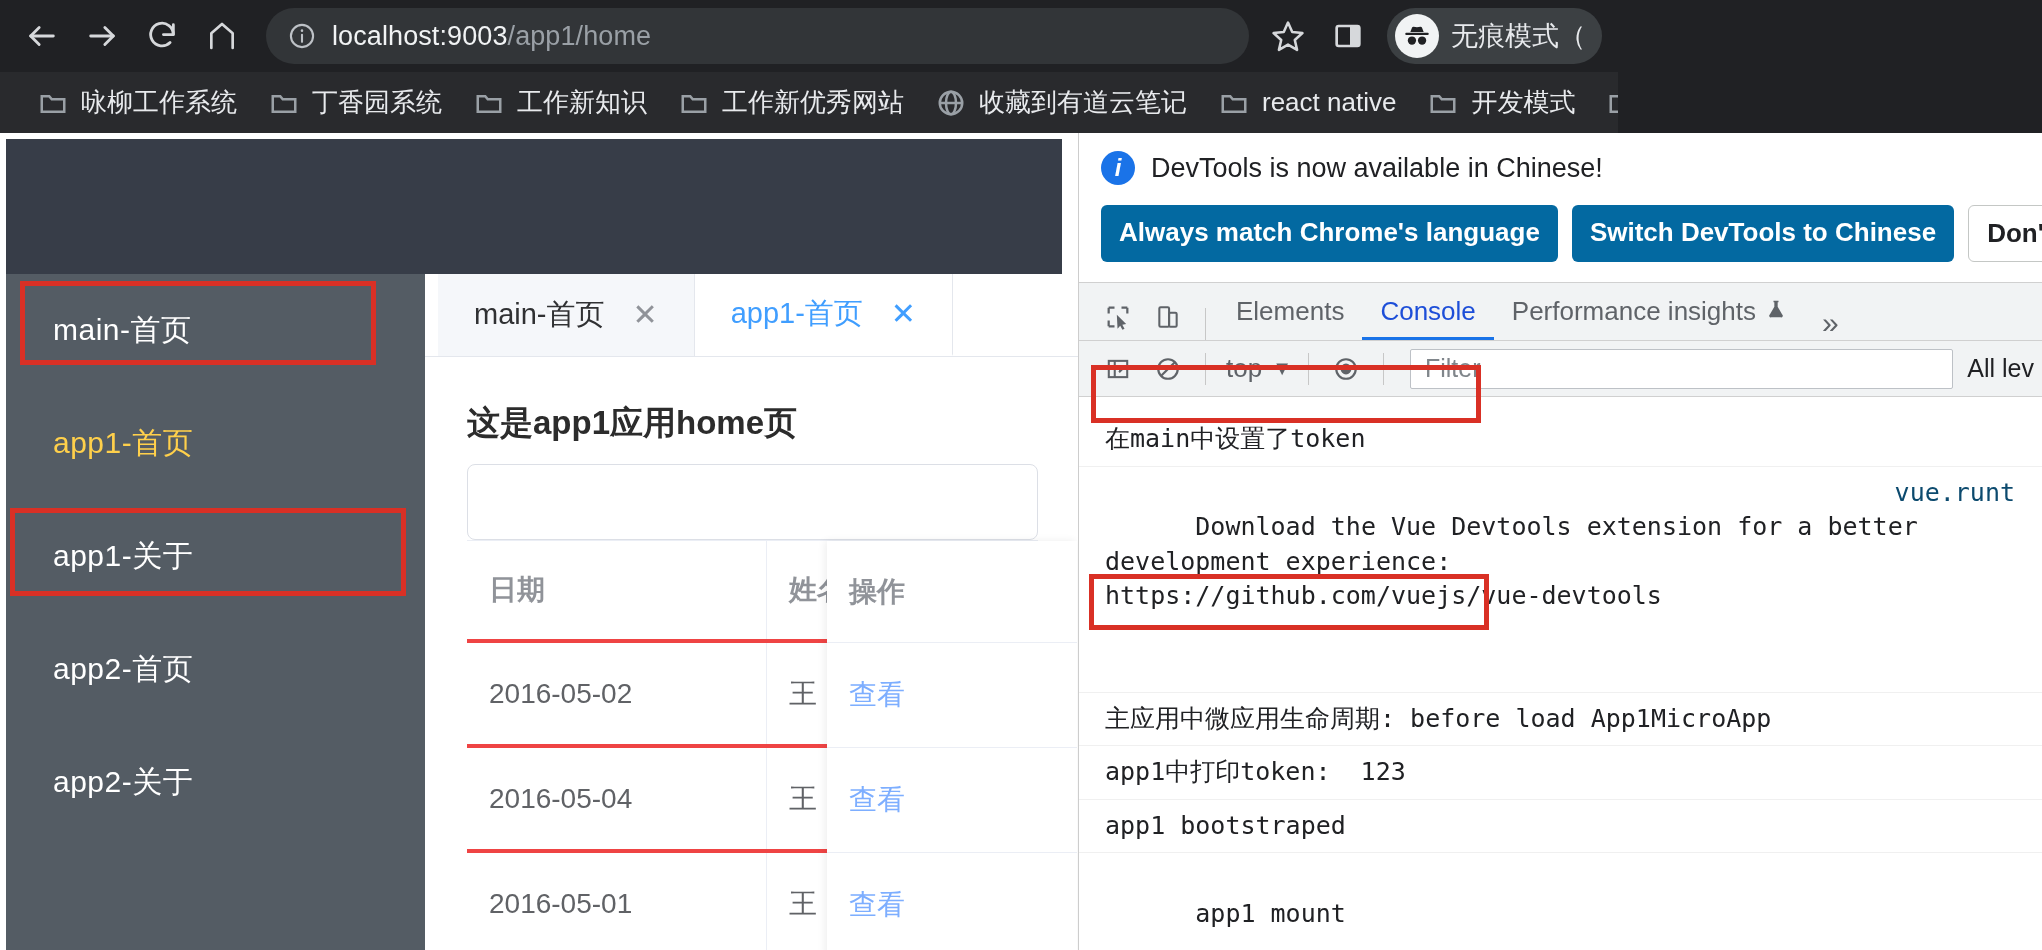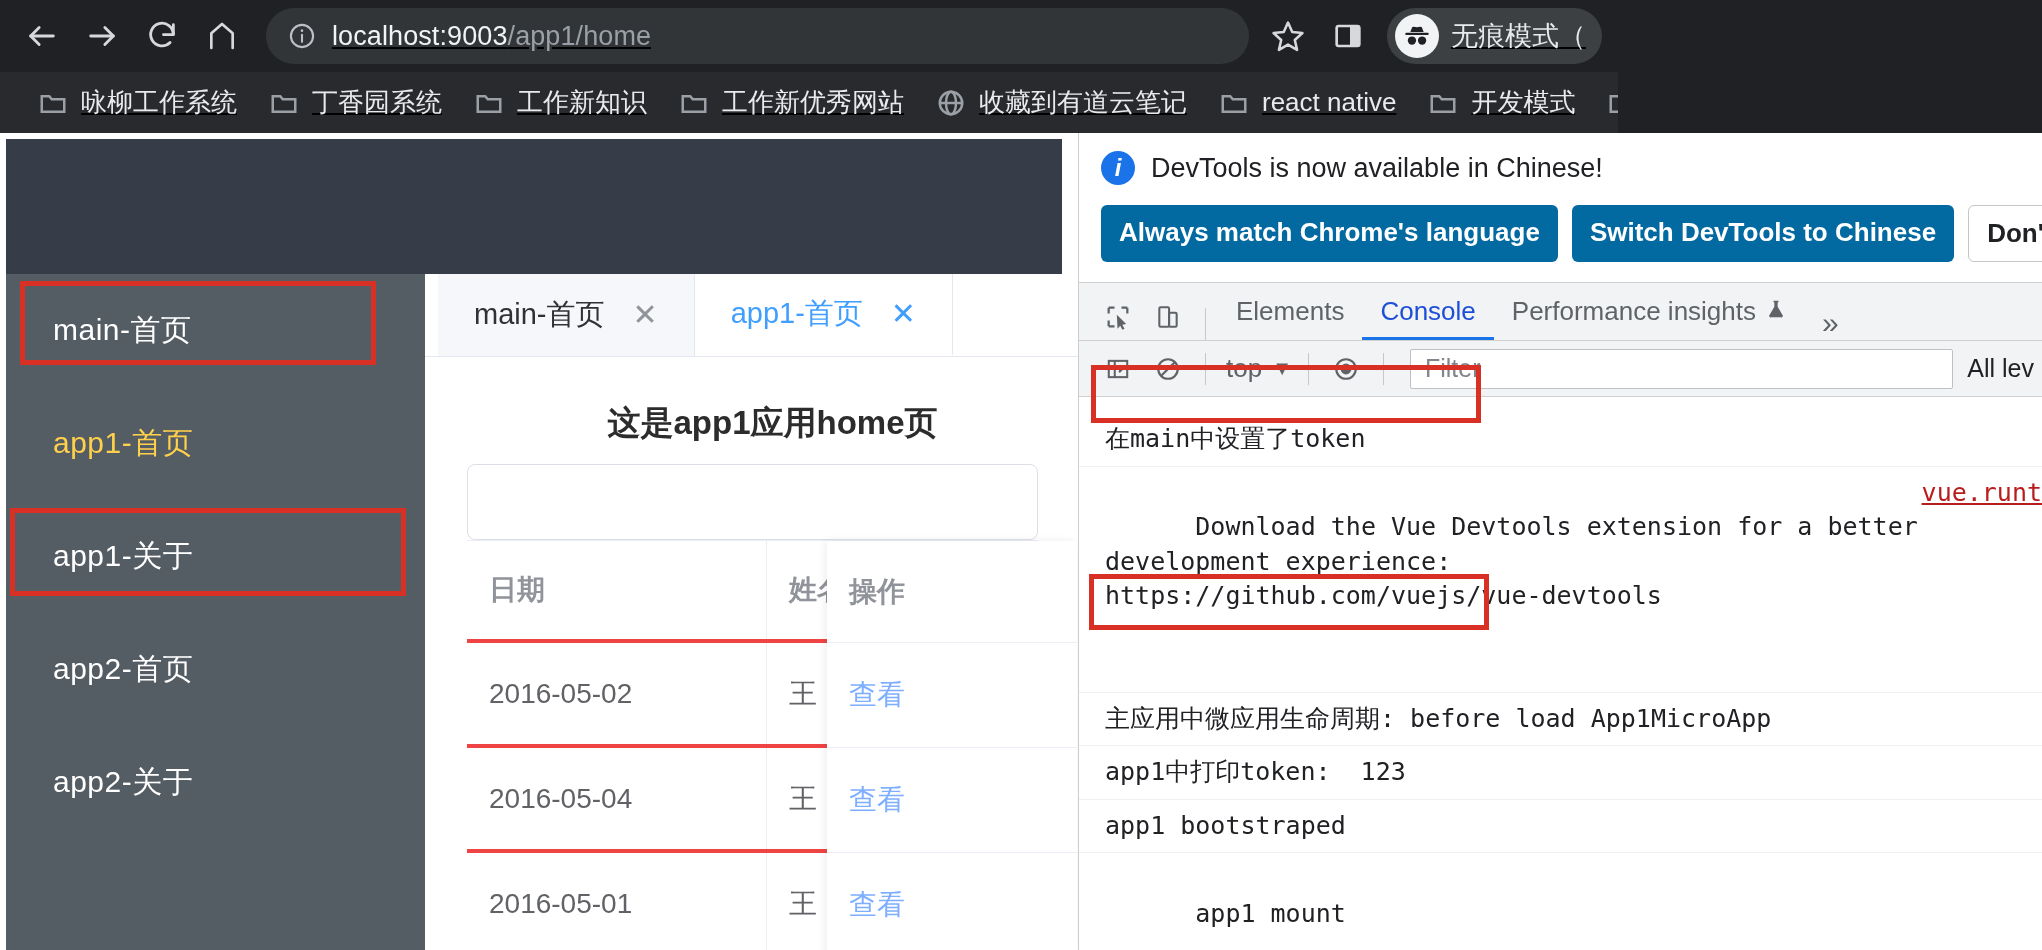--- a/index.html
+++ b/index.html
@@ -8,21 +8,20 @@
     overflow: hidden;
     font-family: "Liberation Sans", "DejaVu Sans", sans-serif;
     background: #202124;
   }
 
   
   .browser-chrome {
     width: 1618px; height: 133px;
     background: #202124;
     position: relative;
-    text-decoration: underline;
   }
   .nav-bar {
     height: 72px;
     display: flex;
     align-items: center;
     padding: 0 14px;
     gap: 4px;
   }
   .nav-btn {
     width: 56px; height: 56px;
@@ -194,21 +193,20 @@
     line-height: 1;
   }
   .tab.active .tab-close { color: #409eff; }
 
   .content-body { padding: 0 0 0 0; position: relative; }
   .page-title {
     font-size: 33px;
     font-weight: bold;
     color: #2c2c2c;
     padding: 44px 0 18px 42px;
-    text-align: center;
   }
   .search-box {
     margin: 0 40px 0 42px;
     height: 76px;
     border: 1px solid #dcdfe6;
     border-radius: 8px;
     background: #fff;
   }
 
   .data-table {
@@ -358,24 +356,23 @@
   }
   .log-row {
     border-bottom: 1px solid #f0f0f0;
     padding: 9px 12px 9px 26px;
     color: #202124;
     white-space: pre;
     position: relative;
   }
   .src-link {
     position: absolute;
-    right: 0;
+    right: 27px;
     top: 9px;
-    color: #b91c1c;
-    text-decoration: underline;
+    color: #0c4a6e;
     white-space: nowrap;
   }
 
   
   .redbox {
     position: absolute;
     border: 5px solid #d93025;
     pointer-events: none;
     z-index: 50;
   }

